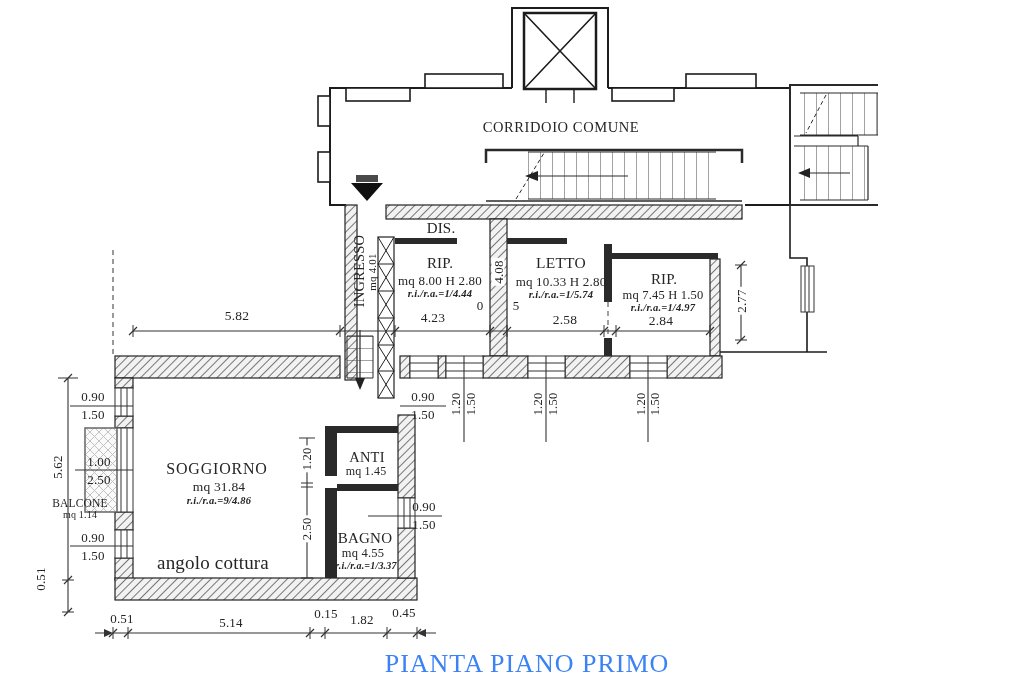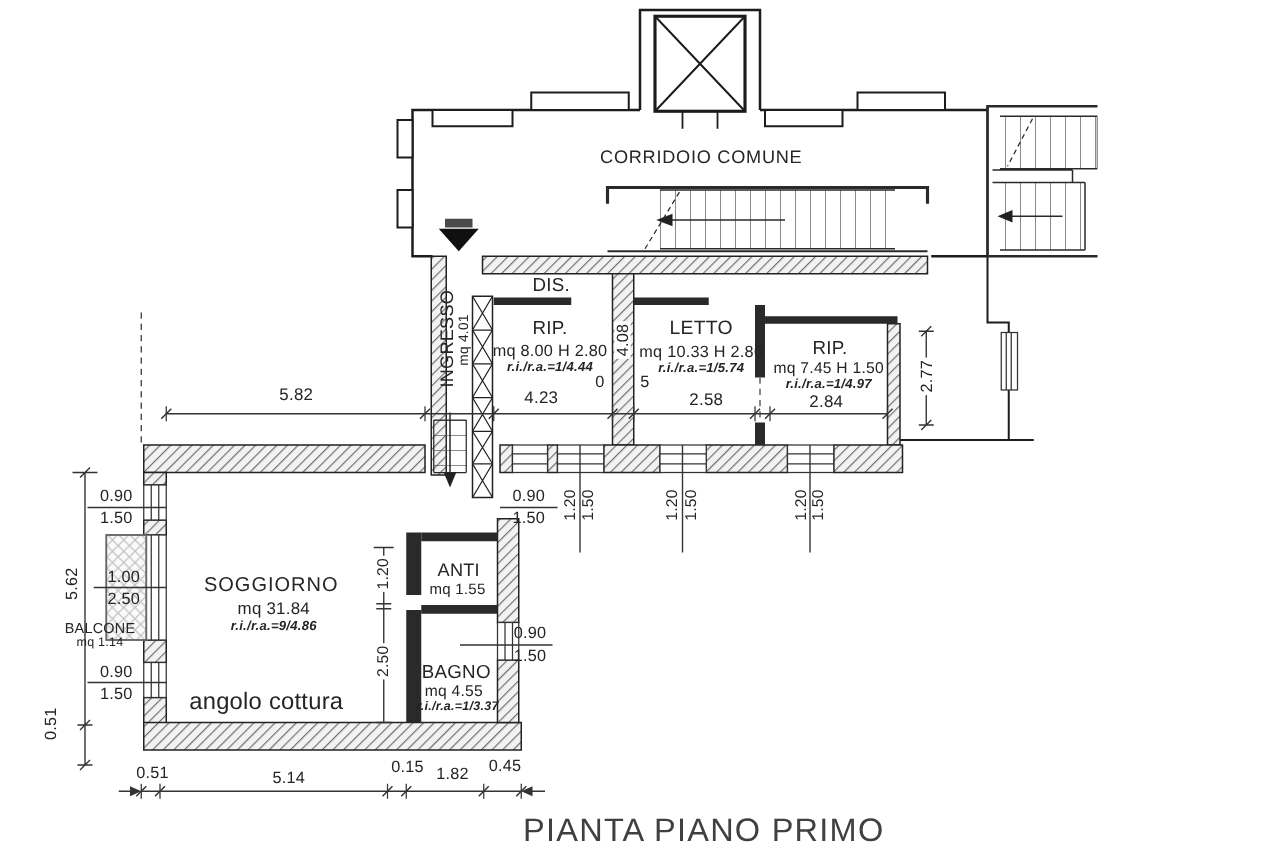--- a/index.html
+++ b/index.html
@@ -1,24 +1,24 @@
 <!DOCTYPE html>
 <html><head>
 <meta charset="utf-8">
 <style>
   html,body{margin:0;padding:0;background:#fff;}
   .plan{position:relative;width:878px;height:683px;background:#fff;overflow:hidden;
-        font-family:Liberation Sans, sans-serif;color:#222;}
+        font-family:Liberation Serif, serif;color:#222;}
   .plan svg{position:absolute;left:0;top:0;}
   .lbl{position:absolute;transform:translate(-50%,-50%);white-space:nowrap;line-height:1;
        color:#252525;letter-spacing:.2px;}
   .rot{transform:translate(-50%,-50%) rotate(-90deg);}
   .bg{background:#fff;padding:0 2px;}
   .ratio{font-style:italic;font-weight:bold;}
-  .title{font-size:26px;letter-spacing:1px;color:#404040;margin-left:36px;}
+  .title{font-size:26px;letter-spacing:1px;color:#3b82f6;}
 </style>
 </head>
 <body>
 
 <div class="plan">
 
   <svg width="1024" height="683" viewBox="0 0 1024 683">
     <defs>
       <pattern id="hatch" width="6" height="6" patternUnits="userSpaceOnUse" patternTransform="rotate(45)">
         <rect width="6" height="6" fill="#f2f2f2"></rect>
@@ -226,21 +226,21 @@
 
   <div class="lbl rot" style="left:57px;top:467px;font-size:13px">5.62</div>
   <div class="lbl rot" style="left:40px;top:579px;font-size:13px">0.51</div>
 
   <div class="lbl" style="left:217px;top:469px;font-size:16px;letter-spacing:.8px">SOGGIORNO</div>
   <div class="lbl" style="left:219px;top:487px;font-size:13.5px">mq 31.84</div>
   <div class="lbl ratio" style="left:219px;top:501px;font-size:10.5px">r.i./r.a.=9/4.86</div>
   <div class="lbl" style="left:213px;top:562px;font-size:19px">angolo cottura</div>
 
   <div class="lbl" style="left:367px;top:457px;font-size:14.5px">ANTI</div>
-  <div class="lbl" style="left:366px;top:471px;font-size:12px">mq 1.55</div>
+  <div class="lbl" style="left:366px;top:471px;font-size:12px">mq 1.45</div>
 
   <div class="lbl" style="left:365px;top:538px;font-size:15px">BAGNO</div>
   <div class="lbl" style="left:363px;top:553px;font-size:12.5px">mq 4.55</div>
   <div class="lbl ratio" style="left:366px;top:566px;font-size:10px">r.i./r.a.=1/3.37</div>
 
   <div class="lbl" style="left:122px;top:618px;font-size:13px">0.51</div>
   <div class="lbl" style="left:231px;top:622px;font-size:13px">5.14</div>
   <div class="lbl" style="left:326px;top:613px;font-size:13px">0.15</div>
   <div class="lbl" style="left:362px;top:619px;font-size:13px">1.82</div>
   <div class="lbl" style="left:404px;top:612px;font-size:13px">0.45</div>

